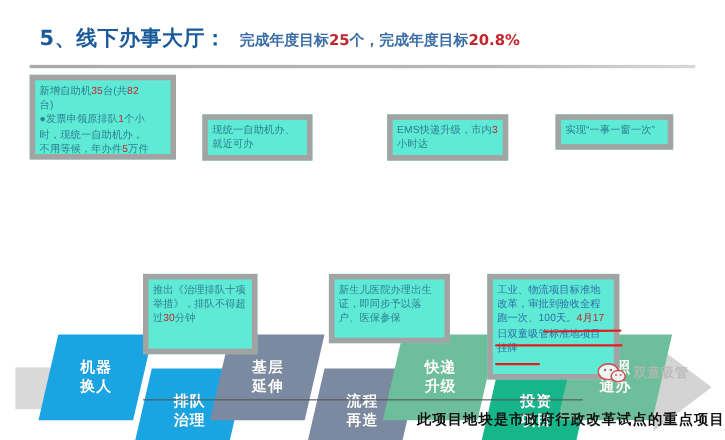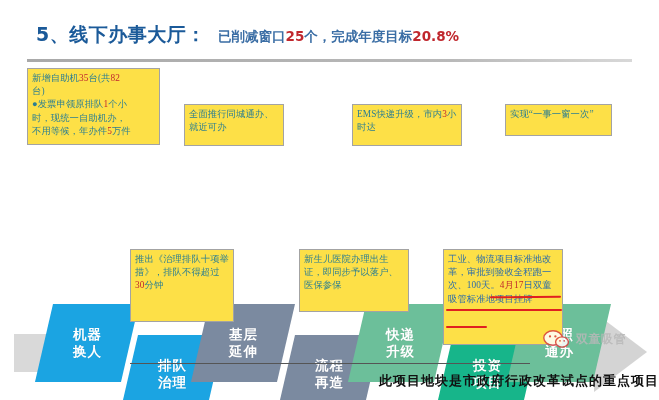--- a/index.html
+++ b/index.html
@@ -51,28 +51,28 @@
     position: absolute;
     left: 27px; top: 47px;
     width: 605px; height: 3px;
     background: linear-gradient(to right,#a9a9a9 0%,#b9b9b9 70%,#d8d8d8 100%);
   }
 
   
   .callout {
     position: absolute;
     box-sizing: border-box;
-    background: #fde047;
-    border: 1px solid #a3a3a3;
+    background: #5eead4;
+    border: 5px solid #a3a3a3;
     color: #2f7d8e;
     font-size: 9.3px;
     line-height: 1.42;
     padding: 3px 4px 2px 4px;
     letter-spacing: 0.1px;
-    font-family: Liberation Serif, serif;
+    font-family: Liberation Sans, sans-serif;
   }
   .callout .red { color: #c0272d; }
   .callout.teal { color: #2d7f91; }
   .callout.blue { color: #336699; }
 
   
   #cal-1 { left: 27px;  top: 68px;  width: 133px; height: 77px; }
   #cal-2 { left: 184px; top: 104px; width: 100px; height: 42px; }
   #cal-3 { left: 352px; top: 104px; width: 110px; height: 42px; }
   #cal-4 { left: 505px; top: 104px; width: 107px; height: 32px; }
@@ -187,34 +187,34 @@
   }
 </style>
 </head>
 <body>
 
 <div id="slide">
 
   <div id="header">
     <div id="header-title" style="color: rgb(27, 90, 153);">5、线下办事大厅：</div>
     <div id="header-sub">
-      <span>已削减窗口</span><span class="num" style="color: rgb(192, 39, 45);">25</span><span>个，完成年度目标</span><span class="num" style="color: rgb(192, 39, 45);">20.8%</span>
+      <span>完成年度目标</span><span class="num" style="color: rgb(192, 39, 45);">25</span><span>个，完成年度目标</span><span class="num" style="color: rgb(192, 39, 45);">20.8%</span>
     </div>
     <div id="header-rule"></div>
   </div>
 
   <div class="callout teal" id="cal-1">
     <div><span>新增自助机<span class="red">3<span class="red">5</span></span>台(共<span class="red">82</span></span></div>
     <div><span>台)</span></div>
     <div><span>●发票申领原排队<span class="red">1</span>个小</span></div>
     <div><span>时，现统一自助机办，</span></div>
     <div><span>不用等候，年办件<span class="red">5</span>万件</span></div>
   </div>
 
-  <div class="callout teal" id="cal-2">全面推行同城通办、就近可办</div>
+  <div class="callout teal" id="cal-2">现统一自助机办、就近可办</div>
 
   <div class="callout teal" id="cal-3">EMS快递升级，市内<span class="red">3</span>小时达</div>
 
   <div class="callout teal" id="cal-4">实现“一事一窗一次”</div>
 
   <div id="band">
     <div class="greybar" id="greybar-left" style="background: rgb(217, 217, 217);"></div>
     <div id="arrow-tail" style="background: rgb(212, 212, 212);"></div>
     <div id="arrow-head" style="border-left-color: rgb(212, 212, 212);"></div>
 

